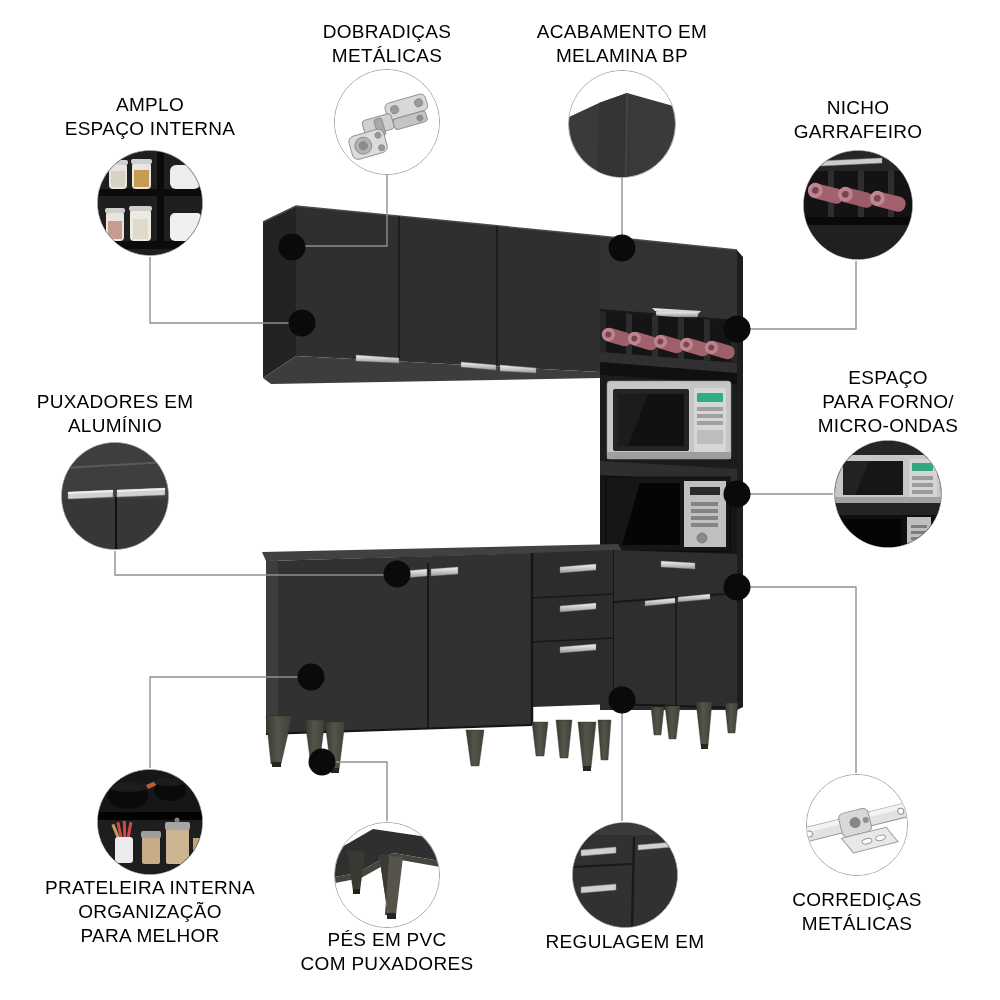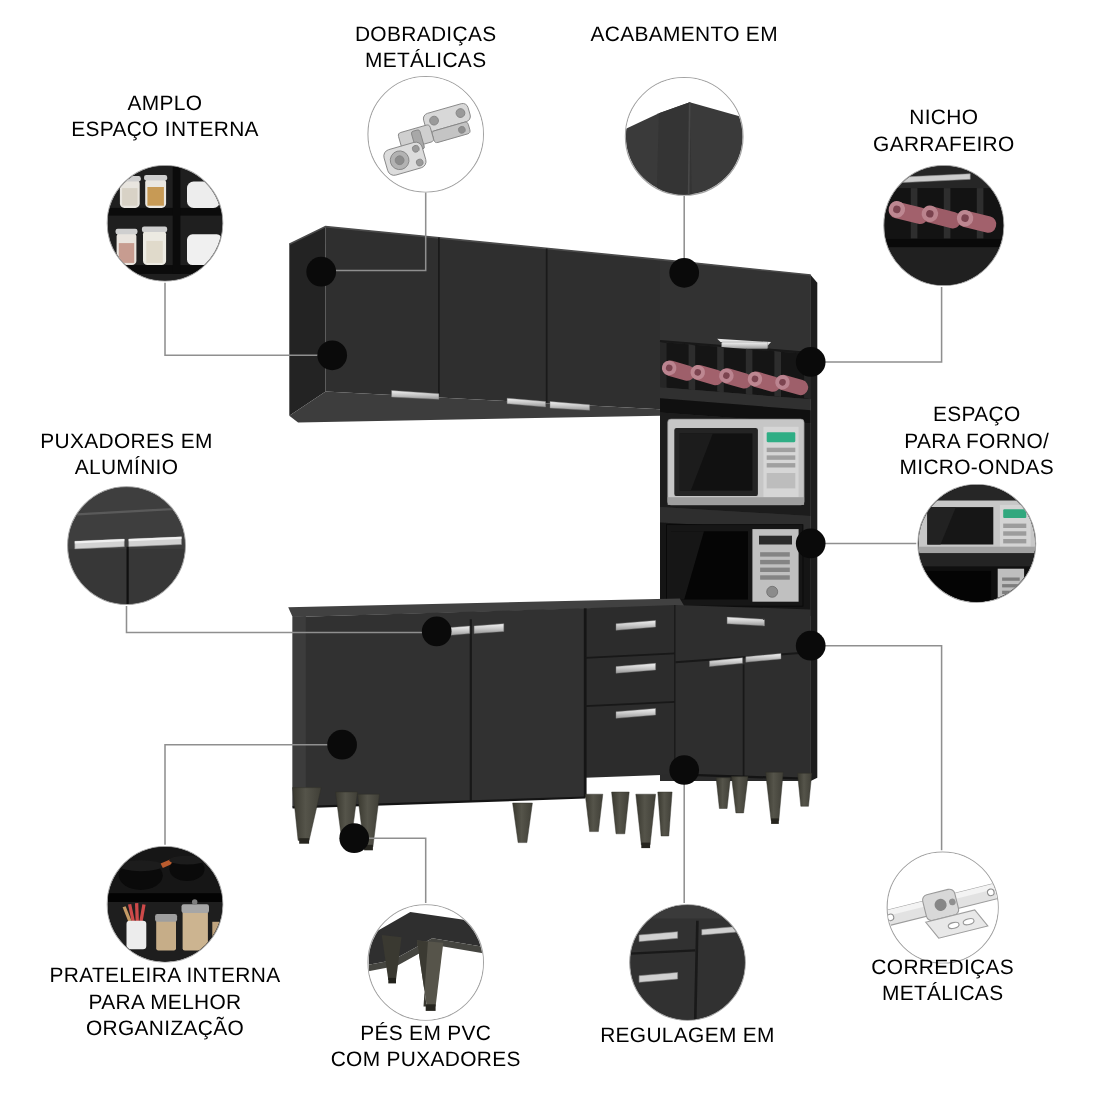--- a/index.html
+++ b/index.html
@@ -377,54 +377,55 @@
         <rect x="34" y="35" width="30" height="24" rx="5" fill="#d8d8d8" stroke="#9a9a9a"></rect>
         <circle cx="49" cy="47" r="5.5" fill="#868686"></circle>
         <circle cx="60" cy="47" r="3" fill="#8f8f8f"></circle>
         <polygon points="32,59 78,59 86,76 40,76" fill="#e8e8e8" stroke="#9e9e9e"></polygon>
         <ellipse cx="56" cy="68" rx="5" ry="2.6" fill="#ffffff" stroke="#979797"></ellipse>
         <ellipse cx="70" cy="68" rx="5" ry="2.6" fill="#ffffff" stroke="#979797"></ellipse>
       </g>
     </svg>
   </div>
 
-  <div class="label" style="left:20px;top:83px">
+  <div class="label" style="left:20px;top:93px">
     <div>AMPLO</div>
     <div>ESPAÇO INTERNA</div>
   </div>
   <div class="label" style="left:257px;top:20px">
     <div>DOBRADIÇAS</div>
     <div>METÁLICAS</div>
   </div>
   <div class="label" style="left:492px;top:20px">
     <div>ACABAMENTO EM</div>
+    <div>MELAMINA BP</div>
   </div>
   <div class="label" style="left:728px;top:96px">
     <div>NICHO</div>
     <div>GARRAFEIRO</div>
   </div>
   <div class="label" style="left:-15px;top:390px">
     <div>PUXADORES EM</div>
     <div>ALUMÍNIO</div>
   </div>
   <div class="label" style="left:758px;top:366px">
     <div>ESPAÇO</div>
     <div>PARA FORNO/</div>
     <div>MICRO-ONDAS</div>
   </div>
   <div class="label" style="left:20px;top:876px">
     <div>PRATELEIRA INTERNA</div>
+    <div>ORGANIZAÇÃO</div>
     <div>PARA MELHOR</div>
-    <div>ORGANIZAÇÃO</div>
   </div>
   <div class="label" style="left:257px;top:928px">
     <div>PÉS EM PVC</div>
     <div>COM PUXADORES</div>
   </div>
   <div class="label" style="left:495px;top:930px">
     <div>REGULAGEM EM</div>
   </div>
-  <div class="label" style="left:727px;top:868px">
+  <div class="label" style="left:727px;top:888px">
     <div>CORREDIÇAS</div>
     <div>METÁLICAS</div>
   </div>
 
 </div>
 
 </body></html>

